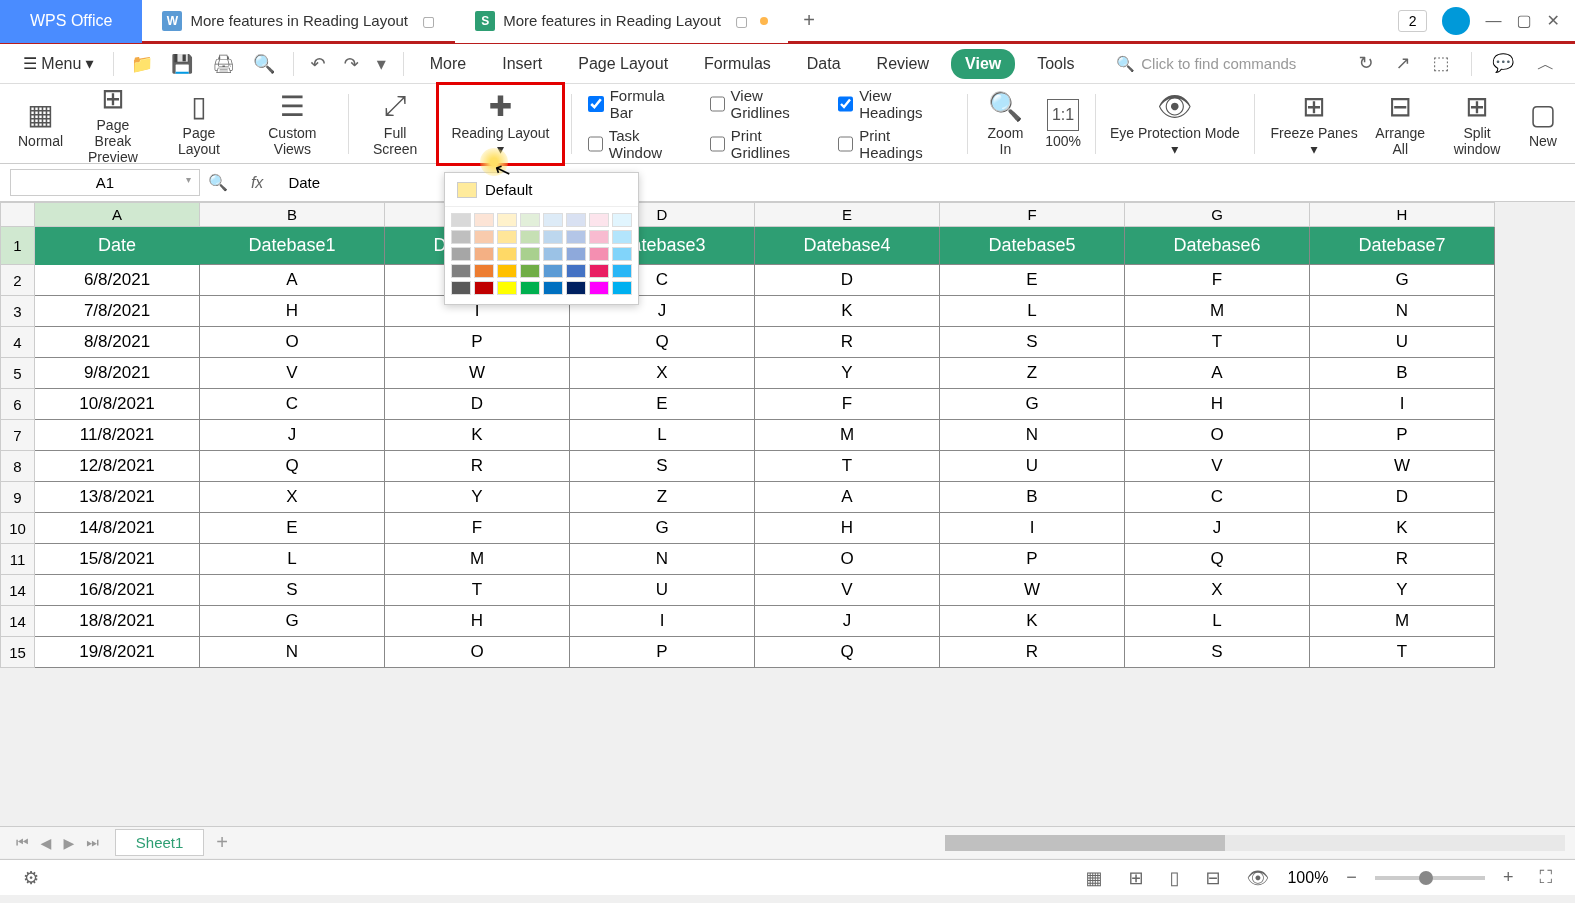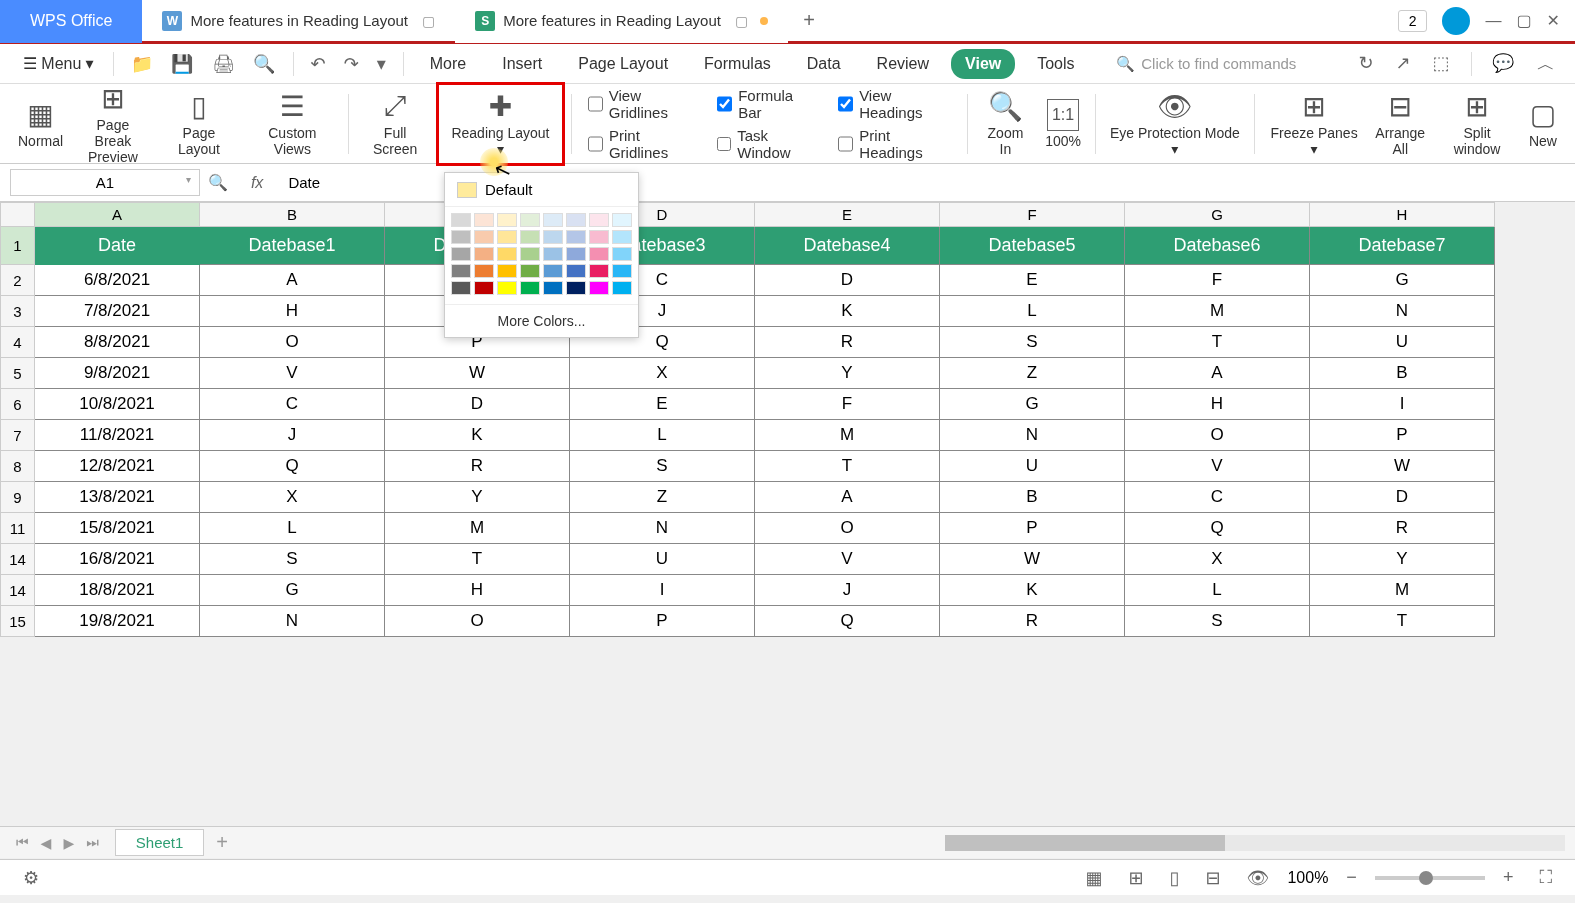--- a/index.html
+++ b/index.html
@@ -185,36 +185,36 @@
     </div>
   <div class="ribbon-highlight">
     <div class="ribbon-btn">
         <span class="ricon">✚</span>
         <span><span>Reading Layout</span> ▾</span>
       </div>
   </div>
   <div class="ribbon-sep"></div>
   <div class="ribbon-checks">
     <label>
+        <input type="checkbox" checked="" style="">
+        <span>Formula Bar</span>
+      </label>
+    <label>
+        <input type="checkbox" style="">
+        <span>Task Window</span>
+      </label>
+  </div>
+  <div class="ribbon-checks">
+    <label>
         <input type="checkbox" style="">
         <span>View Gridlines</span>
       </label>
     <label>
         <input type="checkbox" style="">
         <span>Print Gridlines</span>
-      </label>
-  </div>
-  <div class="ribbon-checks">
-    <label>
-        <input type="checkbox" checked="" style="">
-        <span>Formula Bar</span>
-      </label>
-    <label>
-        <input type="checkbox" style="">
-        <span>Task Window</span>
       </label>
   </div>
   <div class="ribbon-checks">
     <label>
         <input type="checkbox" checked="" style="">
         <span>View Headings</span>
       </label>
     <label>
         <input type="checkbox" style="">
         <span>Print Headings</span>
@@ -370,20 +370,31 @@
           <td class="cell">13/8/2021</td>
           <td class="cell">X</td>
           <td class="cell">Y</td>
           <td class="cell">Z</td>
           <td class="cell">A</td>
           <td class="cell">B</td>
           <td class="cell">C</td>
           <td class="cell">D</td>
         </tr>
         <tr>
+          <td class="rowhead">10</td>
+          <td class="cell">14/8/2021</td>
+          <td class="cell">E</td>
+          <td class="cell">F</td>
+          <td class="cell">G</td>
+          <td class="cell">H</td>
+          <td class="cell">I</td>
+          <td class="cell">J</td>
+          <td class="cell">K</td>
+        </tr>
+        <tr>
           <td class="rowhead">11</td>
           <td class="cell">15/8/2021</td>
           <td class="cell">L</td>
           <td class="cell">M</td>
           <td class="cell">N</td>
           <td class="cell">O</td>
           <td class="cell">P</td>
           <td class="cell">Q</td>
           <td class="cell">R</td>
         </tr>
@@ -474,21 +485,20 @@
         <div class="cp-cell" style="background: rgb(89, 89, 89);"></div>
         <div class="cp-cell" style="background: rgb(192, 0, 0);"></div>
         <div class="cp-cell" style="background: rgb(255, 255, 0);"></div>
         <div class="cp-cell" style="background: rgb(0, 176, 80);"></div>
         <div class="cp-cell" style="background: rgb(0, 112, 192);"></div>
         <div class="cp-cell" style="background: rgb(0, 32, 96);"></div>
         <div class="cp-cell" style="background: rgb(255, 0, 255);"></div>
         <div class="cp-cell" style="background: rgb(0, 176, 240);"></div>
       </div>
     </div>
-  <div class="cp-more">More Colors...</div>
 </div>
 
 <div class="click-ring"></div>
 <div class="cursor-img">↖</div>
 
 <div class="sheet-tabs">
   <span class="nav-arrow">⏮</span>
   <span class="nav-arrow">◀</span>
   <span class="nav-arrow">▶</span>
   <span class="nav-arrow">⏭</span>

